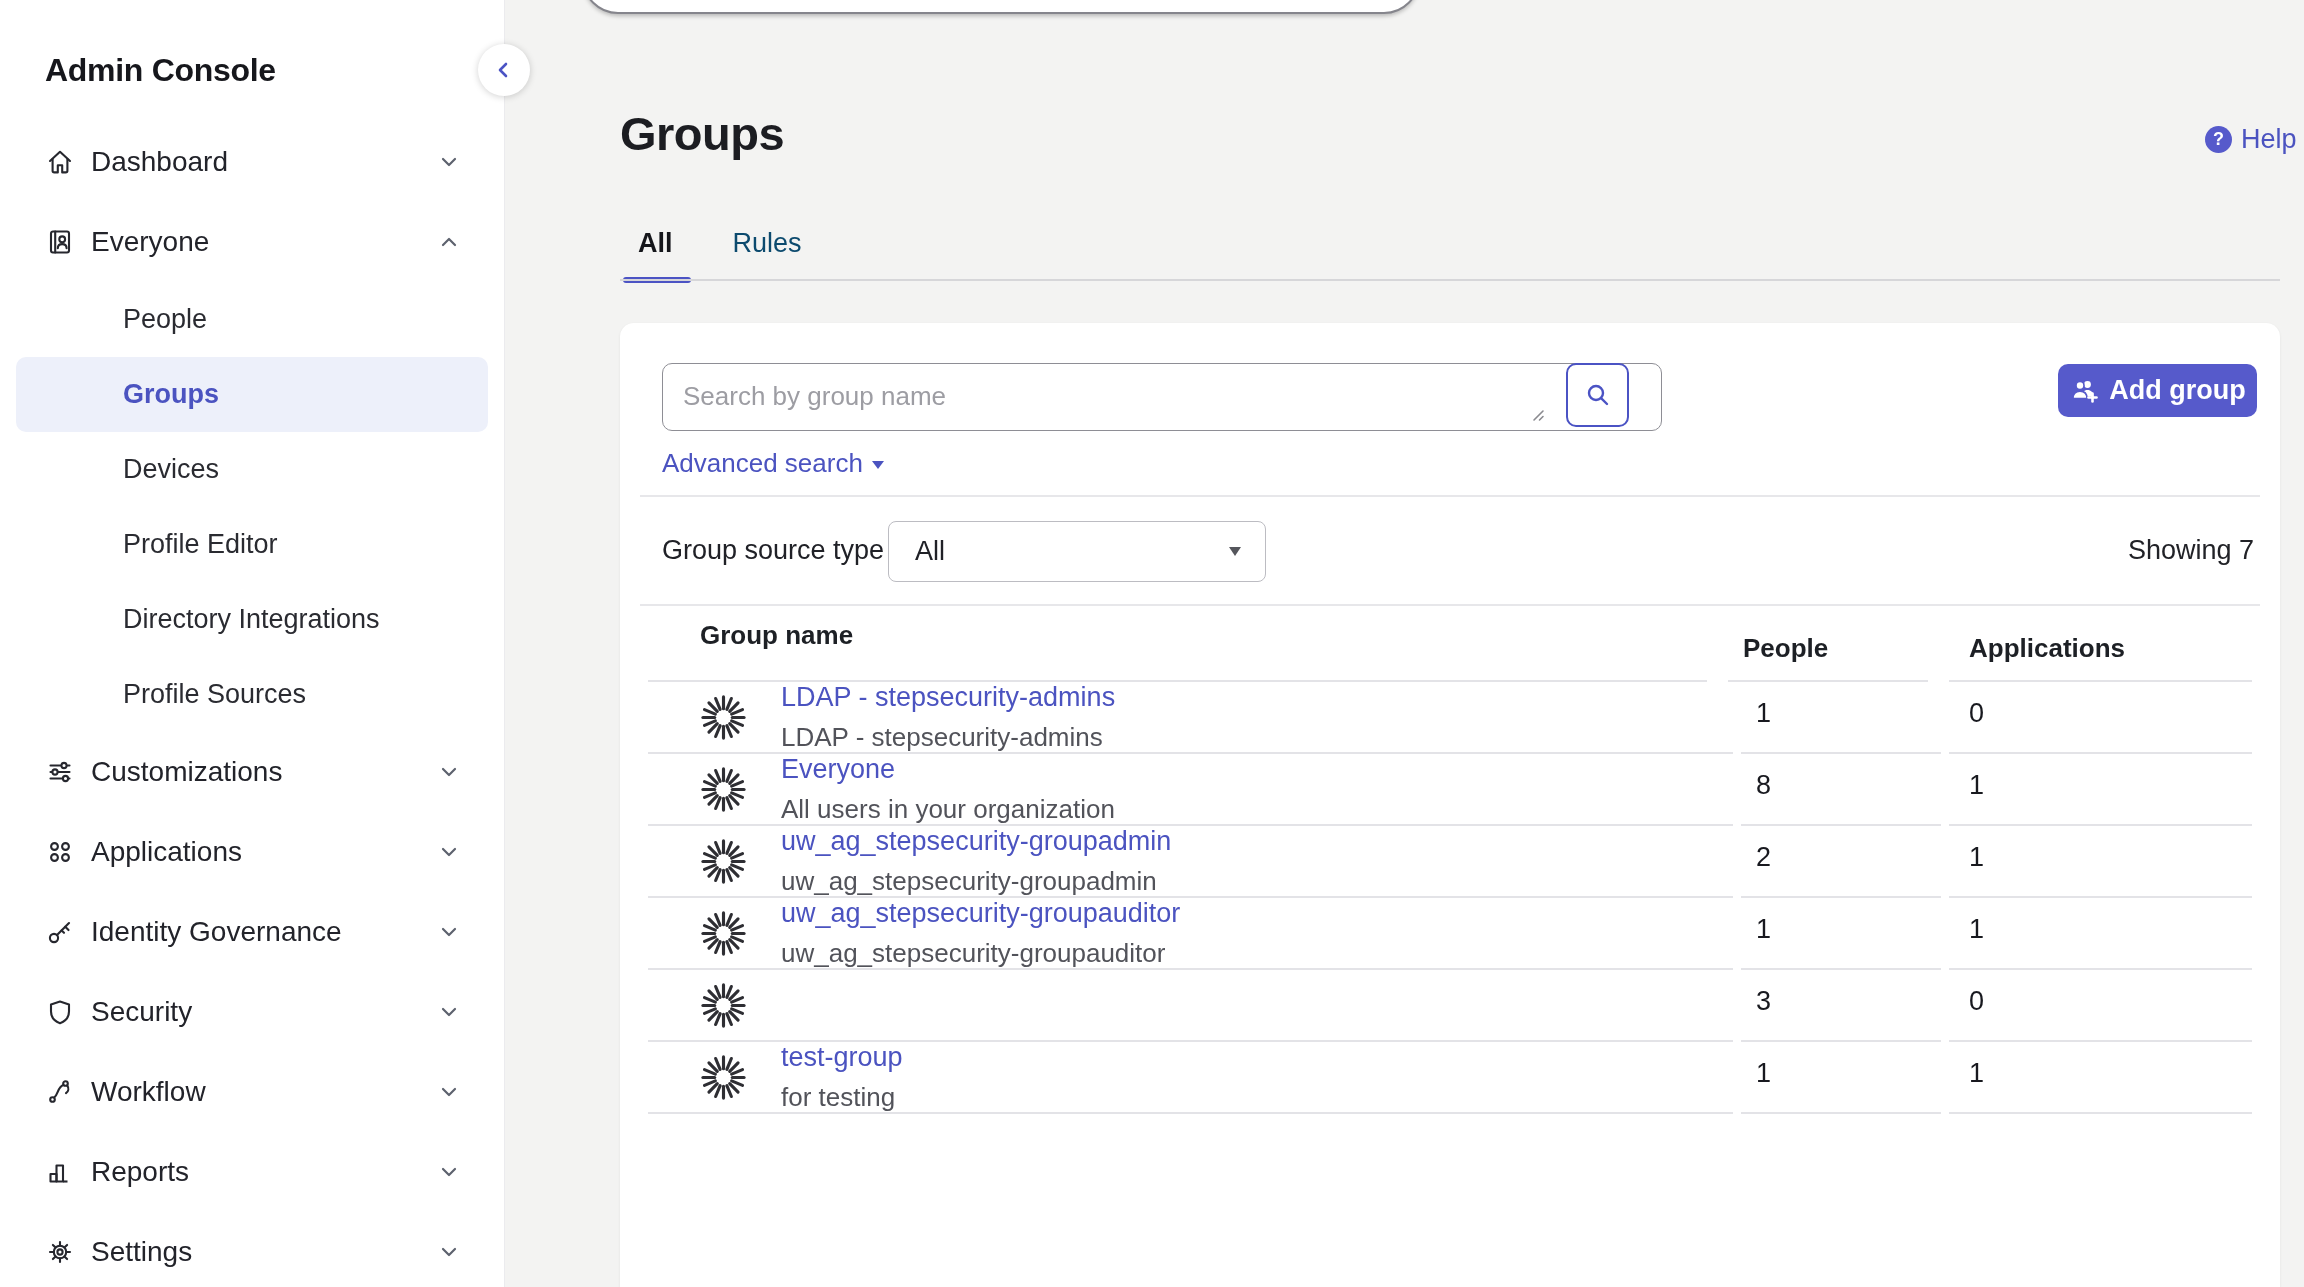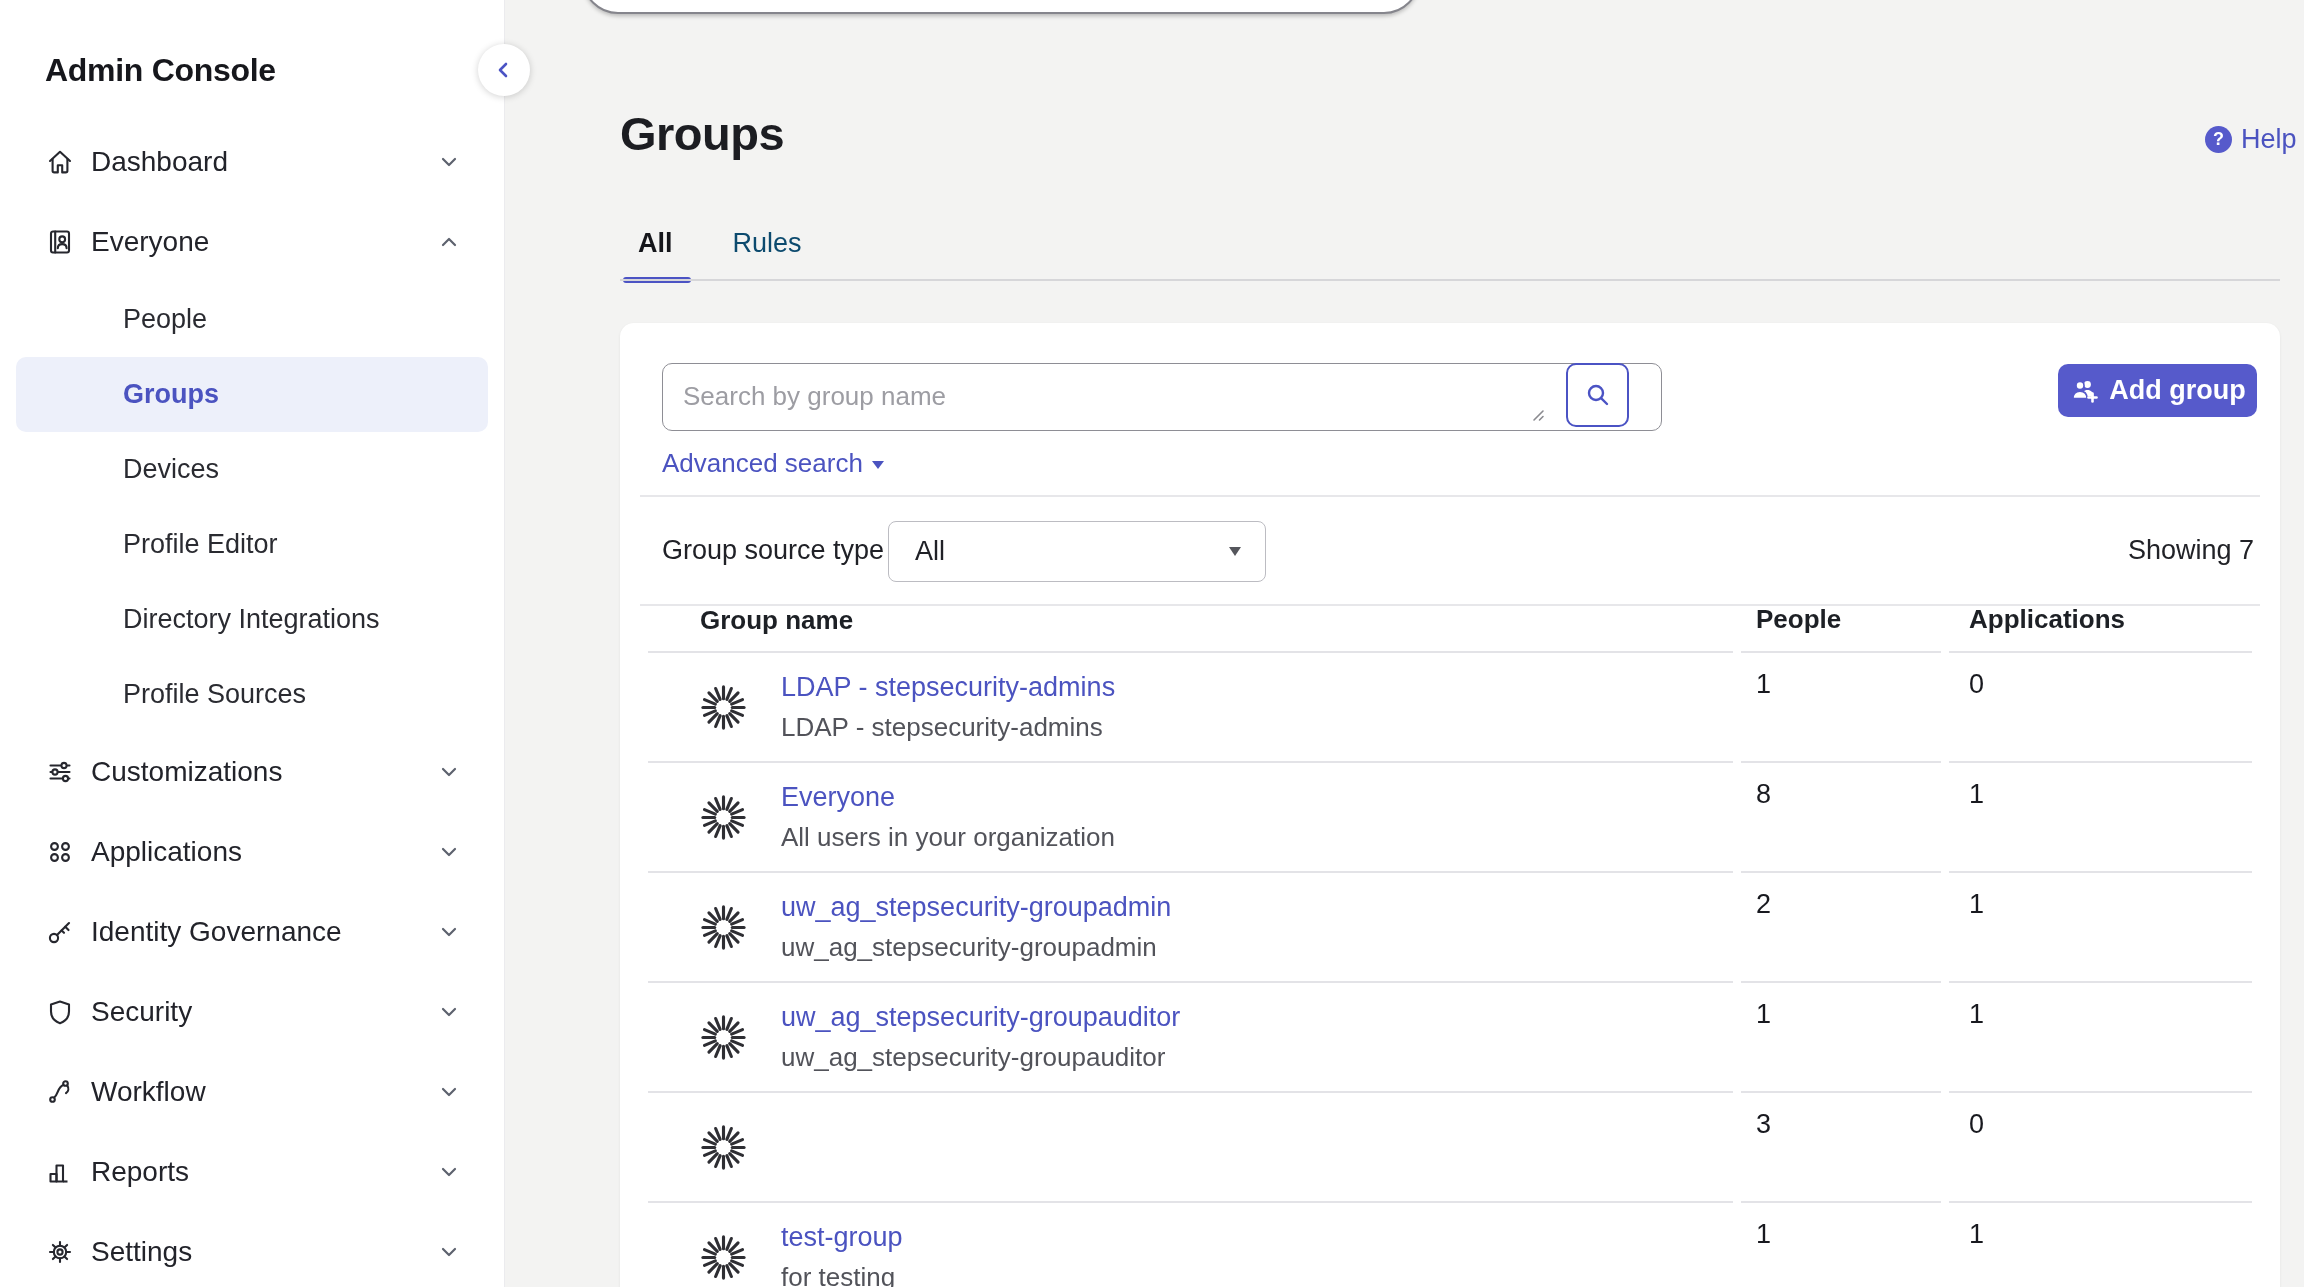--- a/index.html
+++ b/index.html
@@ -110,22 +110,22 @@
     position:absolute; left:268px; top:198px; width:378px; height:61px;
     border:1.5px solid #bcbcc2; border-radius:8px; background:#fff; cursor:pointer;
     display:flex; align-items:center; justify-content:space-between; padding:0 24px 0 26px;
     font-size:27px; color:#202127;
   }
   .caret-down-dark { width:0; height:0; border-left:6px solid transparent; border-right:6px solid transparent; border-top:9px solid #55565c; }
   .showing-count { position:absolute; right:26px; top:205px; line-height:44px; font-size:27px; color:#212227; }
 
   
   .table { position:absolute; left:24px; right:24px; top:283px; }
-  .t-row { display:flex; height:110px; }
-  .t-head { height:47px; }
+  .t-row { display:flex; height:72px; }
+  .t-head { height:76px;gap:13px; }
   .cell { border-bottom:2px solid #e3e3e7; margin:0 4px; display:flex; }
   .c-name { flex:1; }
   .c-people { width:200px; padding-left:15px; }
   .c-apps  { width:303px; padding-left:20px; }
   .t-head .c-name { padding-left:34px; align-items:flex-end; }
   .t-head .cell { align-items:flex-end; padding-bottom:16px; font-size:26px; font-weight:700; color:#1d2025; }
   .t-row .c-name { padding-left:52px; align-items:center; gap:34px; }
   .num-cell { padding-top:16px; font-size:27px; color:#18191f; }
   .group-avatar { width:47px; height:47px; flex:0 0 47px; display:flex; }
   .g-text { display:flex; flex-direction:column; gap:10px; }

